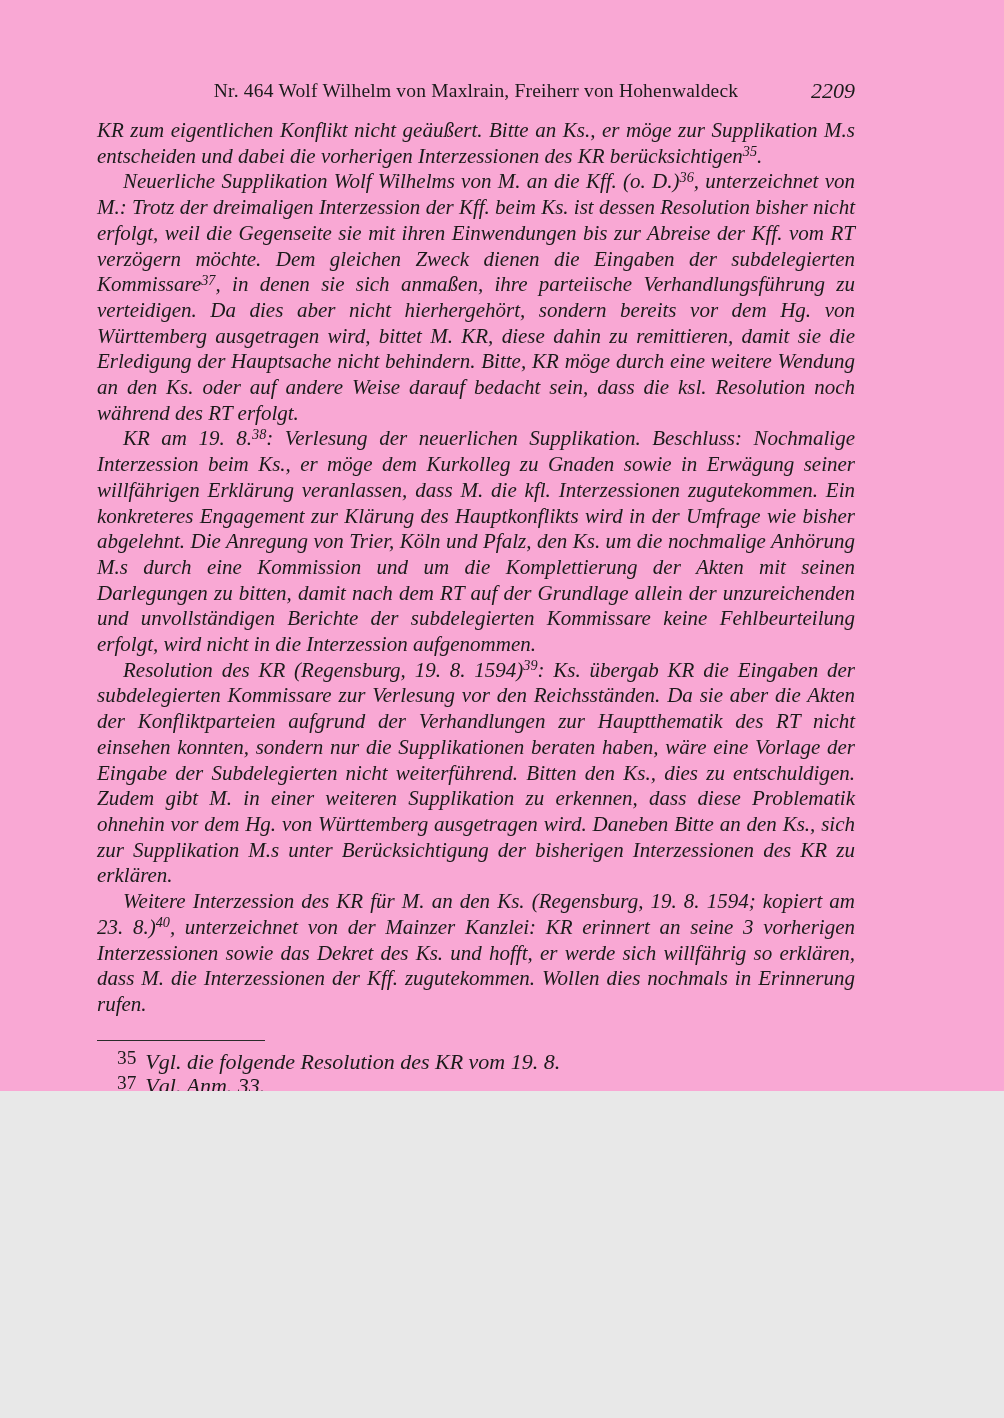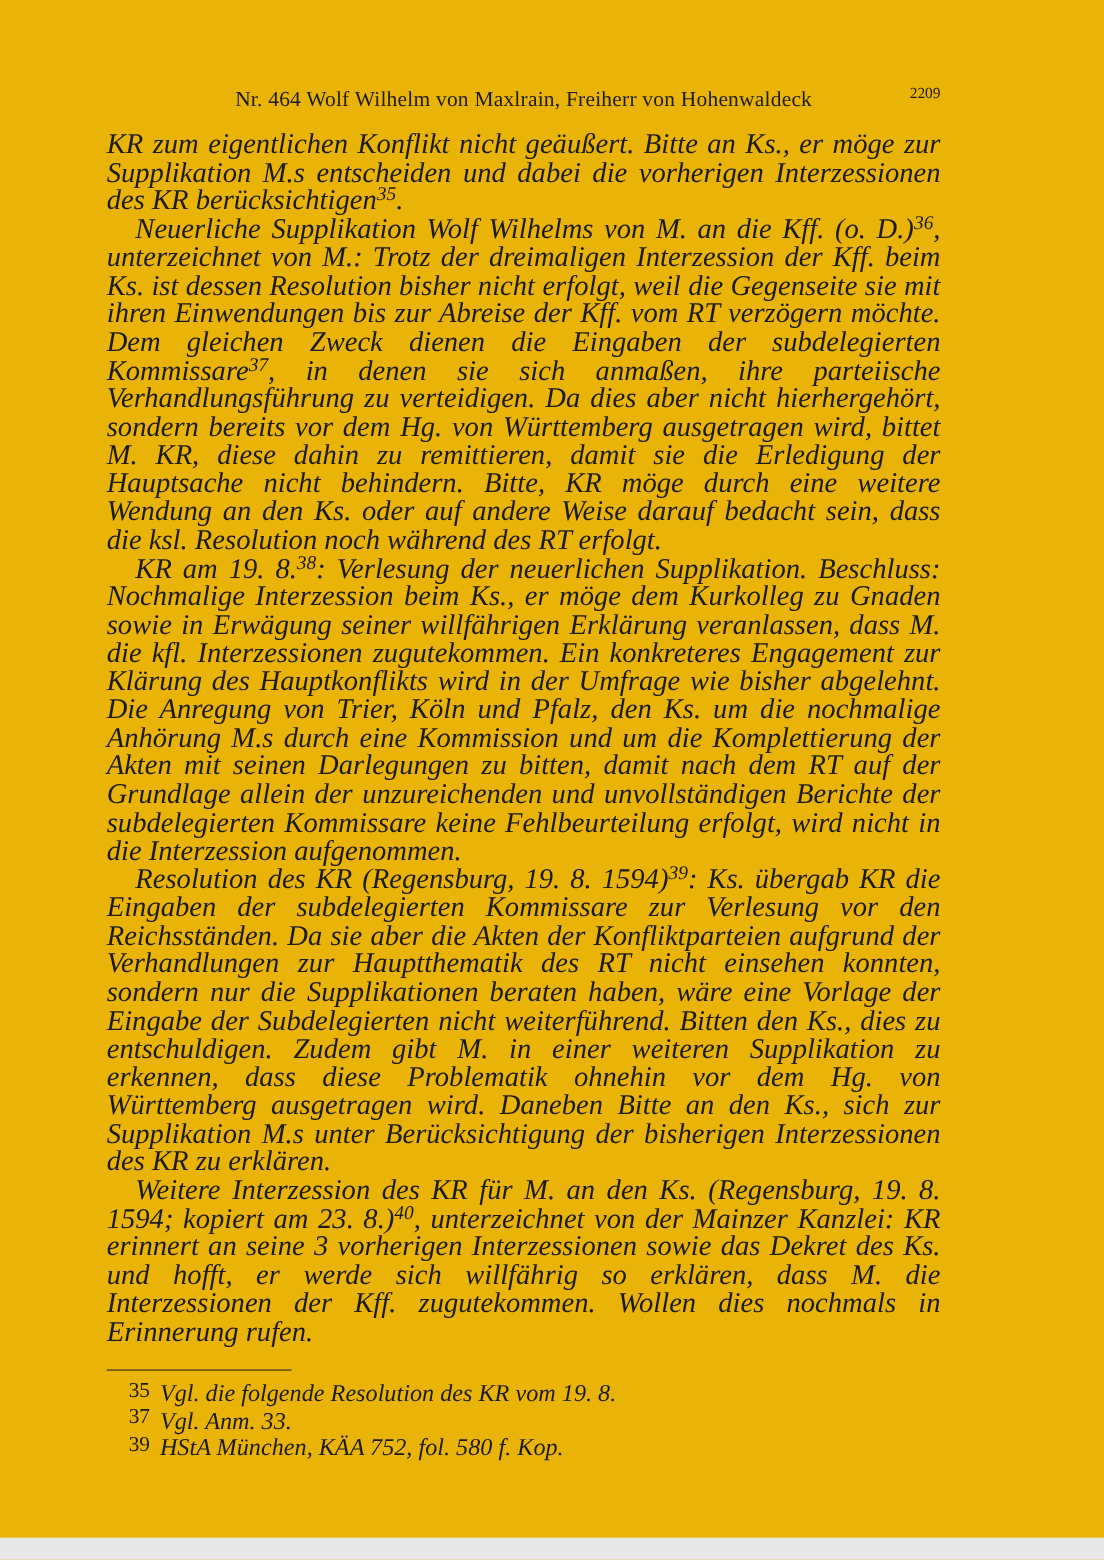--- a/index.html
+++ b/index.html
@@ -3,23 +3,23 @@
 <meta charset="utf-8">
 <style>
   html, body {
     margin: 0;
     padding: 0;
     background: #e8e8e8;
   }
   .page {
     position: relative;
     width: 1004px;
-    height: 1398px;
+    height: 1091px;
     margin: 0 auto;
-    background: #eab308;
+    background: #f9a8d4;
     color: #1b1b1b;
     font-family: "Liberation Serif", "DejaVu Serif", serif;
     overflow: hidden;
     box-sizing: border-box;
     padding-left: 39px;
   }
   .content {
     position: absolute;
     left: 97px;
     top: 78px;
@@ -37,25 +37,26 @@
     transform: translateX(-50%);
     top: 2px;
     white-space: nowrap;
     font-size: 19.5px;
     letter-spacing: 0.2px;
   }
   .page-number {
     position: absolute;
     right: 0;
     top: 0;
-    font-size: 14px;
+    font-size: 22px;
+    font-style: italic;
   }
   .body-text {
     font-style: italic;
-    font-size: 26px;
+    font-size: 21px;
     line-height: 25.7px;
     text-align: justify;
     hyphens: auto;
     -webkit-hyphens: auto;
   }
   .body-text p.para {
     margin: 0;
   }
   .body-text p.para.indent {
     text-indent: 26px;

